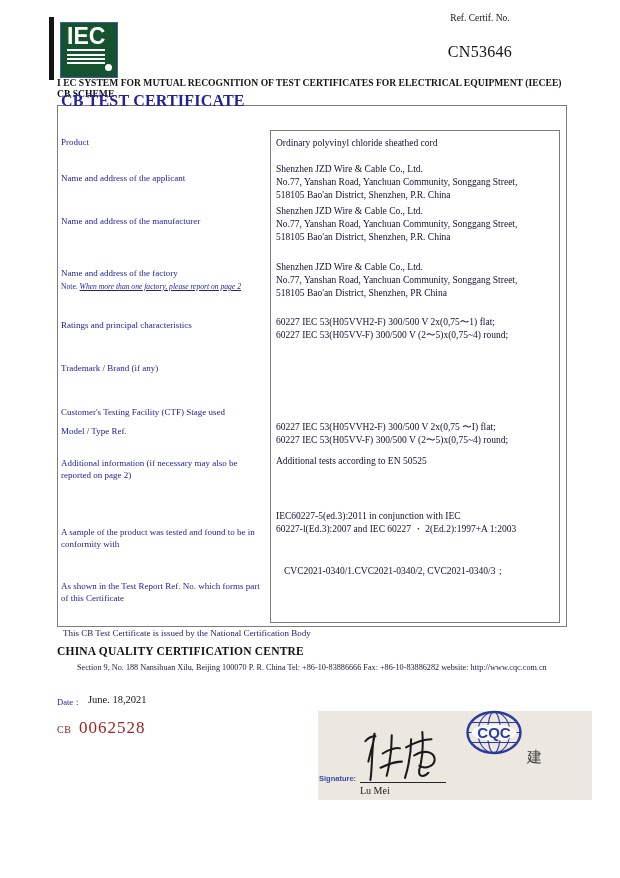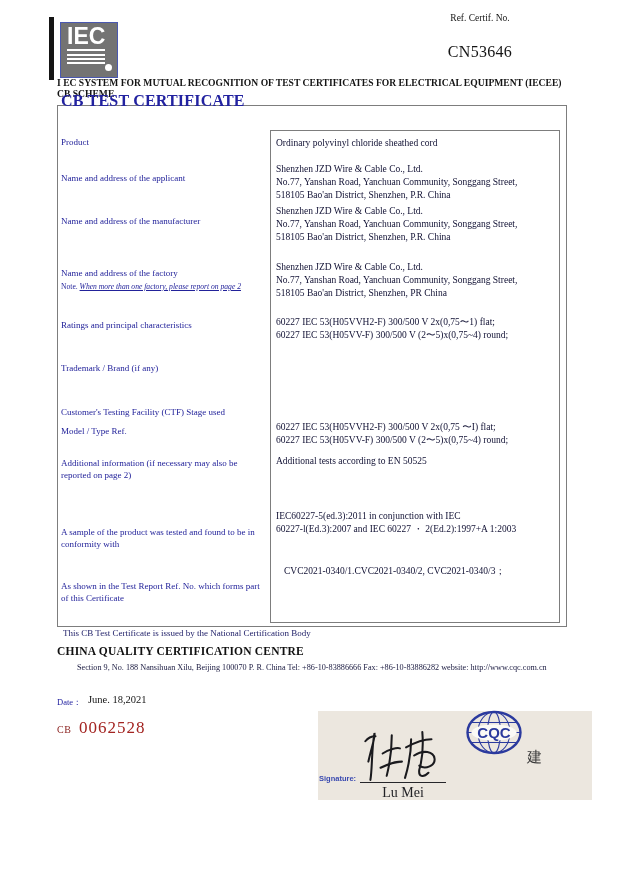--- a/index.html
+++ b/index.html
@@ -5,21 +5,21 @@
   html,body{margin:0;padding:0;background:#e8e8e8;}
   .page{
     position:relative;width:620px;height:878px;background:#ffffff;
     font-family:"Liberation Serif",serif;color:#10103a;overflow:hidden;
     margin:0 auto;
   }
   .abs{position:absolute;}
 
   
   .iec-bar{left:49px;top:17px;width:5px;height:63px;background:#151515;}
-  .iec-square{left:60px;top:22px;width:58px;height:56px;background:#737373;box-shadow:inset 0 0 0 1px #4a58b0;}
+  .iec-square{left:60px;top:22px;width:58px;height:56px;background:#14532d;box-shadow:inset 0 0 0 1px #4a58b0;}
   .iec-text{display:inline-block;margin:3px 0 0 7px;color:#ffffff;
     font-family:"Liberation Sans",sans-serif;font-weight:bold;font-size:23px;line-height:23px;
     border-bottom:2px solid #ffffff;padding-bottom:1px;}
   .iec-lines{margin:3px 0 0 7px;width:38px;}
   .iec-lines i{display:block;height:2px;background:#ffffff;margin-bottom:2px;}
   .iec-dot{position:absolute;right:6px;bottom:7px;width:7px;height:7px;border-radius:50%;background:#ffffff;}
 
   
   .ref-block{left:400px;top:13px;width:160px;text-align:center;color:#141414;font-size:9.5px;}
   .ref-number{margin-top:20px;font-size:16px;letter-spacing:.3px;}
@@ -42,21 +42,21 @@
   .org-address{left:57px;top:663px;color:#1a1a40;font-size:8.2px;padding-left:20px;}
   .date-label{left:57px;top:697px;color:#2222a0;font-size:8.5px;}
   .date-value{left:88px;top:694px;color:#141414;font-size:10.5px;}
   .cb-label{left:57px;top:724px;color:#8c2320;font-size:10px;letter-spacing:.5px;}
   .cb-number{left:79px;top:718px;color:#a32421;font-size:17px;letter-spacing:1px;}
 
   .sig-panel{left:318px;top:711px;width:274px;height:89px;background:#ece7df;}
   .sig-label{left:319px;top:774px;color:#3a4ab0;font-family:"Liberation Sans",sans-serif;font-weight:bold;font-size:7.5px;}
   .sig-script{left:358px;top:727px;width:92px;height:56px;}
   .sig-line{left:360px;top:782px;width:86px;height:1px;background:#26262a;}
-  .sig-name{left:360px;top:785px;width:86px;text-align:center;color:#222226;font-size:14px;}
+  .sig-name{left:360px;top:785px;width:86px;color:#222226;font-size:10px;}
   .cqc-logo{left:465px;top:710px;width:58px;height:45px;}
   .stamp-char{left:527px;top:748px;color:#3a3a3a;font-size:15px;}
 </style>
 </head>
 <body>
 
 <div class="page">
 
   <div class="abs iec-bar"></div>
   <div class="abs iec-square">

